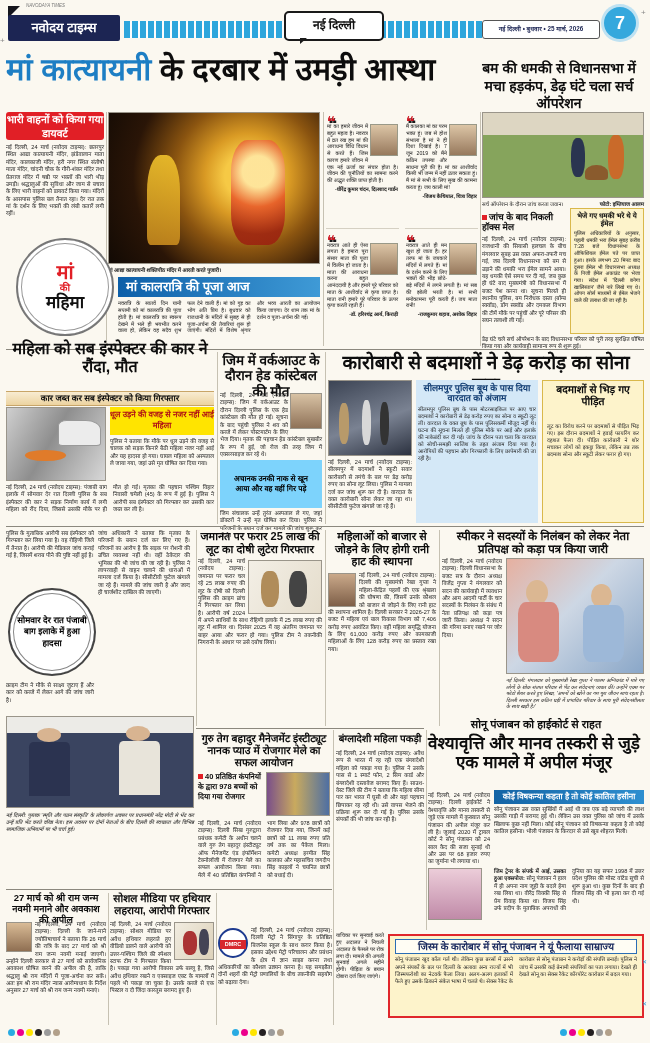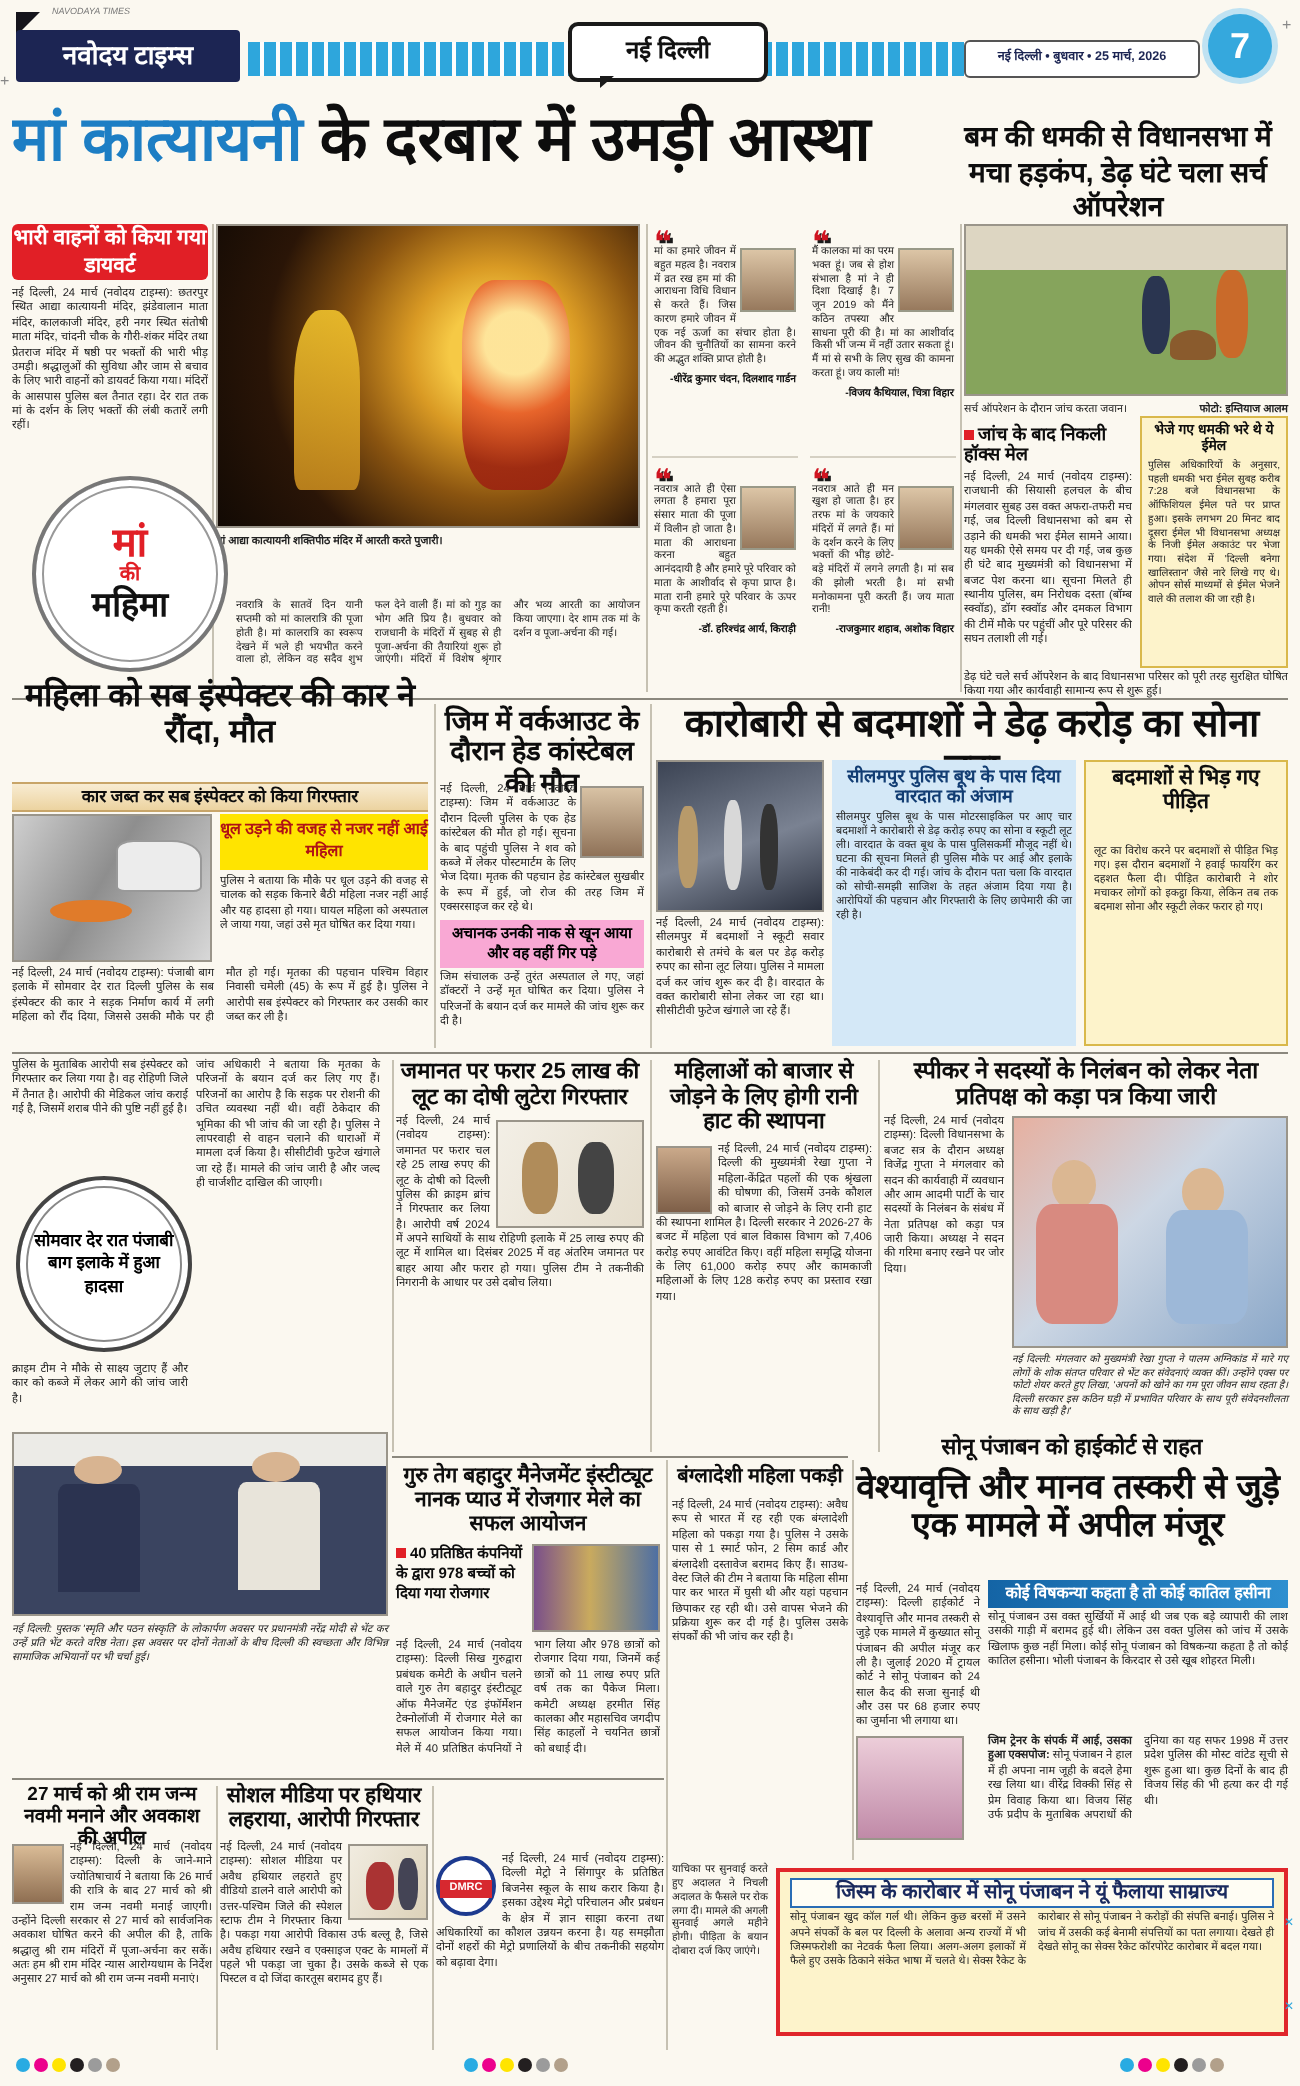--- a/index.html
+++ b/index.html
@@ -56,20 +56,21 @@
     <div style="color:#e11f26;font-weight:bold;font-size:20px;line-height:1;">मां</div>
     <div style="color:#e11f26;font-weight:bold;font-size:10px;line-height:1.2;">की</div>
     <div style="color:#111;font-weight:bold;font-size:17px;line-height:1.1;">महिमा</div>
   </div>
 
   <div class="photo" style="left:108px;top:112px;width:212px;height:152px;background:radial-gradient(circle at 66% 42%, #f6c945 0 14%, #d99a24 26%, #8a5410 45%, #2a1507 70%, #120a04 100%), #120a04;">
     <div style="position:absolute;left:18%;top:28%;width:16%;height:60%;background:linear-gradient(#f0c22c,#c78a1e);border-radius:40% 40% 10% 10%;opacity:.9;"></div>
     <div style="position:absolute;left:58%;top:18%;width:26%;height:70%;background:radial-gradient(circle at 50% 30%, #ffe9a8 0 20%, #e8582a 45%, #9c1f10 80%);border-radius:30%;opacity:.85;"></div>
   </div>
   <div class="abs cap" style="left:108px;top:266px;width:212px;font-weight:bold;">मां आद्या कात्यायनी शक्तिपीठ मंदिर में आरती करते पुजारी।</div>
+  <div class="abs" style="left:118px;top:277px;width:202px;height:20px;background:linear-gradient(90deg,#0d5fa8,#3f9ad6);color:#fff;font-weight:bold;font-size:13px;line-height:20px;padding-left:8px;box-sizing:border-box;">मां कालरात्रि की पूजा आज</div>
   <div class="abs b cols3" style="left:118px;top:300px;width:202px;height:45px;font-size:5.2px;">नवरात्रि के सातवें दिन यानी सप्तमी को मां कालरात्रि की पूजा होती है। मां कालरात्रि का स्वरूप देखने में भले ही भयभीत करने वाला हो, लेकिन वह सदैव शुभ फल देने वाली हैं। मां को गुड़ का भोग अति प्रिय है। बुधवार को राजधानी के मंदिरों में सुबह से ही पूजा-अर्चना की तैयारियां शुरू हो जाएंगी। मंदिरों में विशेष श्रृंगार और भव्य आरती का आयोजन किया जाएगा। देर शाम तक मां के दर्शन व पूजा-अर्चना की गई।</div>
 
   <div class="abs" style="left:326px;top:112px;width:152px;height:234px;display:grid;grid-template-columns:1fr 1fr;gap:2px 6px;">
     <div class="quote">
       <span class="qm">❝</span>
       <div class="qphoto"></div>
       <p class="qt">मां का हमारे जीवन में बहुत महत्व है। नवरात्र में व्रत रख हम मां की आराधना विधि विधान से करते हैं। जिस कारण हमारे जीवन में एक नई ऊर्जा का संचार होता है। जीवन की चुनौतियों का सामना करने की अद्भुत शक्ति प्राप्त होती है।</p>
       <div class="qa">-धीरेंद्र कुमार चंदन, दिलशाद गार्डन</div>
     </div>
     <div class="quote">
@@ -121,21 +122,21 @@
     <div style="position:absolute;left:52%;top:16%;width:42%;height:34%;background:#ececec;border-radius:20% 35% 10% 10%;border:1px solid #999;"></div>
   </div>
   <div class="abs ctr" style="left:110px;top:407px;width:104px;height:28px;background:#ffe400;color:#b01116;font-weight:bold;font-size:8px;line-height:1.35;padding-top:3px;box-sizing:border-box;">धूल उड़ने की वजह से नजर नहीं आई महिला</div>
   <div class="abs b" style="left:110px;top:438px;width:104px;height:44px;">पुलिस ने बताया कि मौके पर धूल उड़ने की वजह से चालक को सड़क किनारे बैठी महिला नजर नहीं आई और यह हादसा हो गया। घायल महिला को अस्पताल ले जाया गया, जहां उसे मृत घोषित कर दिया गया।</div>
   <div class="abs b cols2" style="left:6px;top:484px;width:208px;height:40px;">नई दिल्ली, 24 मार्च (नवोदय टाइम्स): पंजाबी बाग इलाके में सोमवार देर रात दिल्ली पुलिस के सब इंस्पेक्टर की कार ने सड़क निर्माण कार्य में लगी महिला को रौंद दिया, जिससे उसकी मौके पर ही मौत हो गई। मृतका की पहचान पश्चिम विहार निवासी चमेली (45) के रूप में हुई है। पुलिस ने आरोपी सब इंस्पेक्टर को गिरफ्तार कर उसकी कार जब्त कर ली है।</div>
 
   <div class="abs h ctr" style="left:220px;top:353px;width:102px;font-size:13.5px;">जिम में वर्कआउट के दौरान हेड कांस्टेबल की मौत</div>
   <div class="abs" style="left:220px;top:392px;width:102px;height:132px;">
     <div class="flowimg" style="float:right;width:32px;height:36px;margin:1px 0 1px 2px;background:linear-gradient(#d8c2a4,#8f7258);"></div>
     <div class="b">नई दिल्ली, 24 मार्च (नवोदय टाइम्स): जिम में वर्कआउट के दौरान दिल्ली पुलिस के एक हेड कांस्टेबल की मौत हो गई। सूचना के बाद पहुंची पुलिस ने शव को कब्जे में लेकर पोस्टमार्टम के लिए भेज दिया। मृतक की पहचान हेड कांस्टेबल सुखबीर के रूप में हुई, जो रोज की तरह जिम में एक्सरसाइज कर रहे थे।</div>
-    <div class="ctr" style="clear:both;background:#f9a8d4;font-weight:bold;font-size:7.5px;line-height:1.3;padding:2px;margin:2px 0;">अचानक उनकी नाक से खून आया और वह वहीं गिर पड़े</div>
+    <div class="ctr" style="clear:both;background:#7dd3fc;font-weight:bold;font-size:7.5px;line-height:1.3;padding:14px;margin:2px 0;">अचानक उनकी नाक से खून आया और वह वहीं गिर पड़े</div>
     <div class="b">जिम संचालक उन्हें तुरंत अस्पताल ले गए, जहां डॉक्टरों ने उन्हें मृत घोषित कर दिया। पुलिस ने परिजनों के बयान दर्ज कर मामले की जांच शुरू कर दी है।</div>
   </div>
 
   <div class="abs h ctr" style="left:328px;top:352px;width:316px;font-size:19px;">कारोबारी से बदमाशों ने डेढ़ करोड़ का सोना लूटा</div>
   <div class="photo" style="left:328px;top:380px;width:84px;height:76px;background:linear-gradient(160deg,#3c4454,#7a8292 55%,#2c3240);">
     <div style="position:absolute;left:12%;top:30%;width:12%;height:55%;background:#b89a6a;border-radius:40%;"></div>
     <div style="position:absolute;left:40%;top:26%;width:11%;height:60%;background:#d8d8d8;border-radius:40%;"></div>
     <div style="position:absolute;left:62%;top:28%;width:11%;height:58%;background:#333;border-radius:40%;"></div>
   </div>
   <div class="abs b" style="left:328px;top:459px;width:84px;height:64px;">नई दिल्ली, 24 मार्च (नवोदय टाइम्स): सीलमपुर में बदमाशों ने स्कूटी सवार कारोबारी से तमंचे के बल पर डेढ़ करोड़ रुपए का सोना लूट लिया। पुलिस ने मामला दर्ज कर जांच शुरू कर दी है। वारदात के वक्त कारोबारी सोना लेकर जा रहा था। सीसीटीवी फुटेज खंगाले जा रहे हैं।</div>

